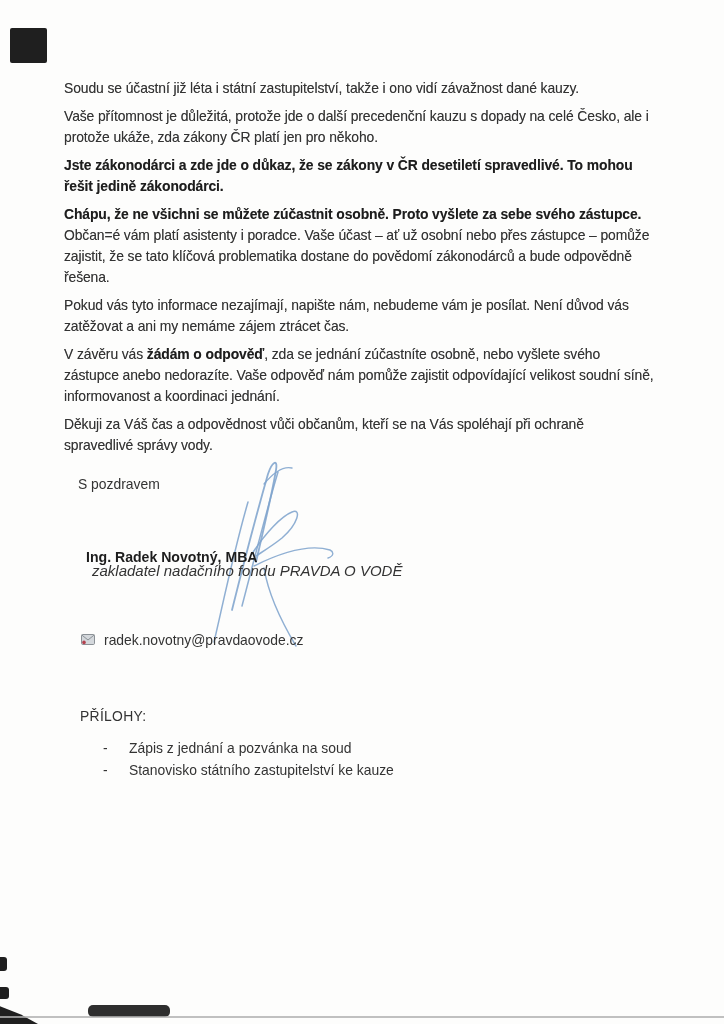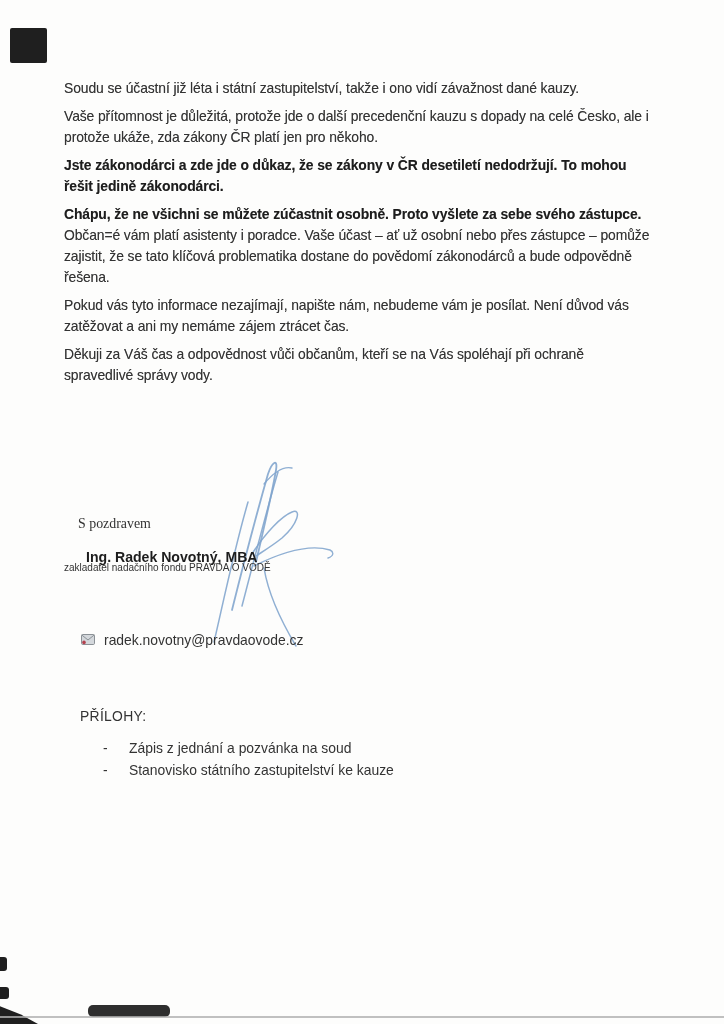--- a/index.html
+++ b/index.html
@@ -22,23 +22,23 @@
     color:var(--text);
   }
   
   .letter-body{
     position:absolute;top:78px;left:64px;width:592px;
     font-size:13.9px;line-height:21px;letter-spacing:-0.1px;
     text-shadow:0 0 .4px rgba(45,45,45,.45);
   }
   .para{margin:0 0 7px 0;}
   .para .b{font-weight:bold;color:var(--bold_text);}
-  .closing{position:absolute;top:516px;left:78px;margin:0;font-size:13.9px;font-family:Liberation Serif, serif;}
+  .closing{position:absolute;top:476px;left:78px;margin:0;font-size:13.9px;}
   .signer-name{position:absolute;top:541px;left:78px;margin:8px;font-size:14.1px;font-weight:bold;color:var(--bold_text);}
-  .signer-role{position:absolute;top:562px;left:64px;margin:0;font-size:10px;}
+  .signer-role{position:absolute;top:562px;left:92px;margin:0;font-size:15px;font-style:italic;}
   
   .contact{position:absolute;top:628px;left:80px;}
   .contact-row{display:flex;align-items:center;height:23px;font-size:13.9px;}
   .contact-icon{width:15px;margin-right:9px;display:flex;justify-content:center;align-items:center;}
   .pin-dot{width:9px;height:9px;border-radius:50%;
     background:radial-gradient(circle at 35% 30%, #e06a77 0%, var(--pin) 55%, #8d1f30 100%);}
   
   .attach-heading{position:absolute;top:708px;left:80px;margin:0;font-size:13.9px;letter-spacing:.3px;}
   .attach-list{position:absolute;top:737px;left:103px;margin:0;padding:0;list-style:none;font-size:13.9px;}
   .attach-list li{display:flex;height:22px;align-items:center;}
@@ -64,23 +64,24 @@
   <div class="artifact a-top-left"></div>
   <div class="artifact a-edge-nub1"></div>
   <div class="artifact a-edge-nub2"></div>
   <div class="artifact a-corner"></div>
   <div class="artifact a-bottom-bar"></div>
   <div class="artifact a-scanline"></div>
 
   <div class="letter-body" id="letter-body">
       <p class="para"><span>Soudu se účastní již léta i státní zastupitelství, takže i ono vidí závažnost dané kauzy.</span></p>
       <p class="para"><span>Vaše přítomnost je důležitá, protože jde o další precedenční kauzu s dopady na celé Česko, ale i protože ukáže, zda zákony ČR platí jen pro někoho.</span></p>
-      <p class="para"><span class="b">Jste zákonodárci a zde jde o důkaz, že se zákony v ČR desetiletí nedodržují. To mohou řešit jedině zákonodárci.</span></p>
+      <p class="para"><span class="b">Jste zákonodárci a zde jde o důkaz, že se zákony v ČR desetiletí spravedlivé. To mohou řešit jedině zákonodárci.</span></p>
       <p class="para"><span class="b">Chápu, že ne všichni se můžete zúčastnit osobně. Proto vyšlete za sebe svého zástupce.</span><span> Občan=é vám platí asistenty i poradce. Vaše účast – ať už osobní nebo přes zástupce – pomůže zajistit, že se tato klíčová problematika dostane do povědomí zákonodárců a bude odpovědně řešena.</span></p>
       <p class="para"><span>Pokud vás tyto informace nezajímají, napište nám, nebudeme vám je posílat.  Není důvod vás zatěžovat a ani my nemáme zájem ztrácet čas.</span></p>
+      <p class="para"><span>V závěru vás </span><span class="b">žádám o odpověď</span><span>, zda se jednání zúčastníte osobně, nebo vyšlete svého zástupce anebo nedorazíte. Vaše odpověď nám pomůže zajistit odpovídající velikost soudní síně, informovanost a koordinaci jednání.</span></p>
       <p class="para"><span>Děkuji za Váš čas a odpovědnost vůči občanům, kteří se na Vás spoléhají při ochraně spravedlivé správy vody.</span></p>
     </div>
 
   <p class="closing">S pozdravem</p>
 
   <svg class="signature" viewBox="0 0 132 200" aria-hidden="true">
     <path d="M 6 192 C 14 158, 26 100, 40 52" stroke-width="1.5"></path>
     <path d="M 24 160 C 34 120, 48 66, 60 24 C 64 12, 70 8, 68 20 C 64 44, 54 86, 48 112" stroke-width="1.8"></path>
     <path d="M 34 156 C 44 118, 58 62, 70 22" stroke-width="1.5"></path>
     <path d="M 56 34 C 66 22, 76 16, 84 18" stroke-width="1.3"></path>

